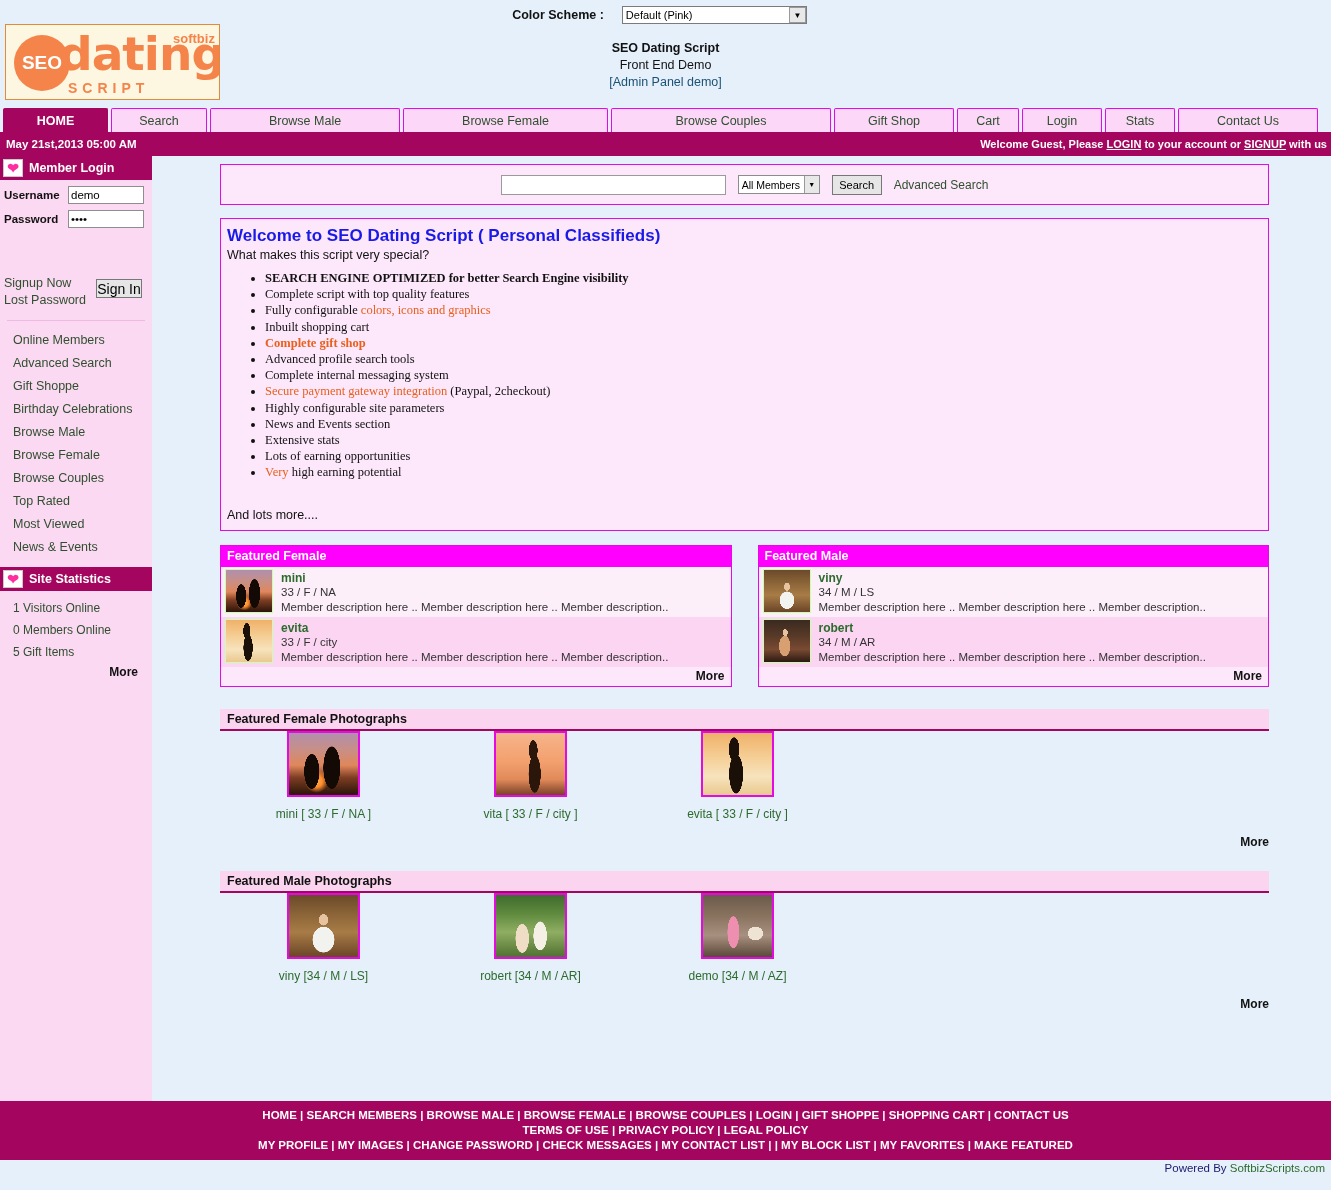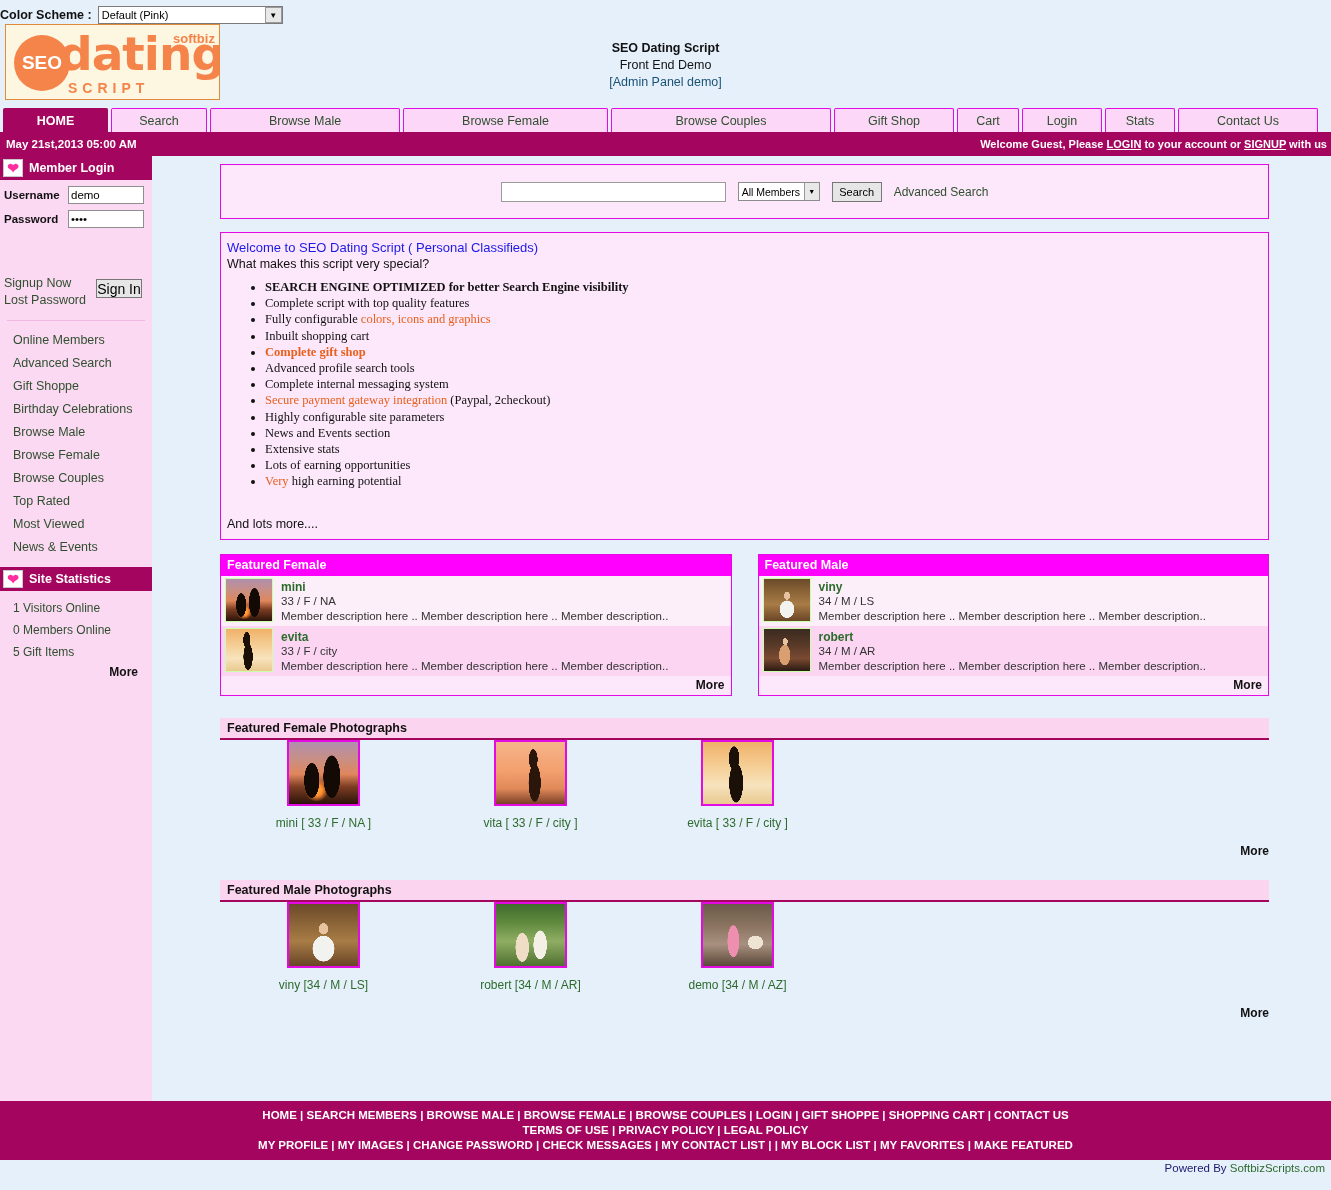--- a/index.html
+++ b/index.html
@@ -10,22 +10,22 @@
     font-family:"Liberation Sans", sans-serif;
     font-size:12px;
     color:#333;
     overflow:hidden;
     position:relative;
   }
   .page { width:1331px; height:1190px; position:relative; background:#e6f0fb; }
 
   
   .schemebar {
-    height:26px; display:flex; align-items:center; justify-content:flex-start;
-    padding-right:12px; padding-top:4px;
+    height:26px; display:flex; align-items:center; justify-content:center;
+    padding-right:12px; padding-top:4px;gap:12px;
   }
   .scheme-label { font-weight:bold; font-size:12.5px; color:#111; margin-right:6px; }
   .scheme-select {
     width:185px; height:18px; border:1px solid #7b7b7b; background:#fff;
     font-family:"Liberation Sans", sans-serif; font-size:11px; color:#000;
     display:flex; align-items:center; justify-content:space-between; padding-left:3px;
   }
   .scheme-arrow {
     width:17px; height:16px; background:#e8e8e8; border:1px solid #9a9a9a;
     display:flex; align-items:center; justify-content:center; font-size:8px; color:#000;
@@ -120,21 +120,21 @@
     display:block; color:#2f4f2f; font-size:12.5px; text-decoration:none;
     padding:3px 0 3px 13px; line-height:17px;
   }
   .stats-list { padding:6px 0 0 0; }
   .stats-list div { color:#2f4f2f; font-size:12px; padding:4px 0 4px 13px; }
   .more-right { text-align:right; padding:2px 14px 4px 0; font-weight:bold; font-size:12px; color:#111; }
 
   
   .main { flex:1; padding:8px 62px 0 68px; }
   .searchbox {
-    border:1px solid #e30ae3; background:#fde7fb; height:55px;
+    border:1px solid #e30ae3; background:#fde7fb; height:41px;
     display:flex; align-items:center; justify-content:center; gap:12px;
   }
   .searchbox input[type=text] {
     width:225px; height:20px; border:1px solid #9b9b9b; background:#fff;
     font-family:"Liberation Sans", sans-serif; font-size:12px;
   }
   .mini-select {
     width:82px; height:19px; border:1px solid #8c8c8c; background:#fff; font-size:10.5px;
     display:flex; align-items:center; justify-content:space-between; padding-left:3px; color:#000;
   }
@@ -144,21 +144,21 @@
   }
   .search-btn {
     width:50px; height:20px; border:1px solid #777; background:#e6e6e6; color:#000;
     font-size:11px; display:flex; align-items:center; justify-content:center;
   }
   .adv-link { color:#2f4f2f; font-size:12px; text-decoration:none; }
 
   .welcome-box {
     border:1px solid #e30ae3; background:#fde7fb; margin-top:13px; padding:7px 8px 8px 6px;
   }
-  .welcome-title { color:#1a1ae6; font-size:13px; font-weight:normal; }
+  .welcome-title { color:#1a1ae6; font-size:17px; font-weight:bold; }
   .welcome-sub { color:#111; font-size:12.5px; margin-top:2px; }
   .feat-list { margin:8px 0 0 0; padding-left:38px; }
   .feat-list li { color:#111; font-size:12.5px; line-height:16.2px; margin-bottom:0px;font-family:Liberation Serif, serif; }
   .feat-list li.bold { font-weight:bold; }
   .orange { color:#e8601c; }
   .orange-b { color:#e8601c; font-weight:bold; }
   .andmore { margin-top:27px; color:#111; font-size:12.5px; }
 
   
   .featrow { display:flex; gap:26px; margin-top:14px; }

